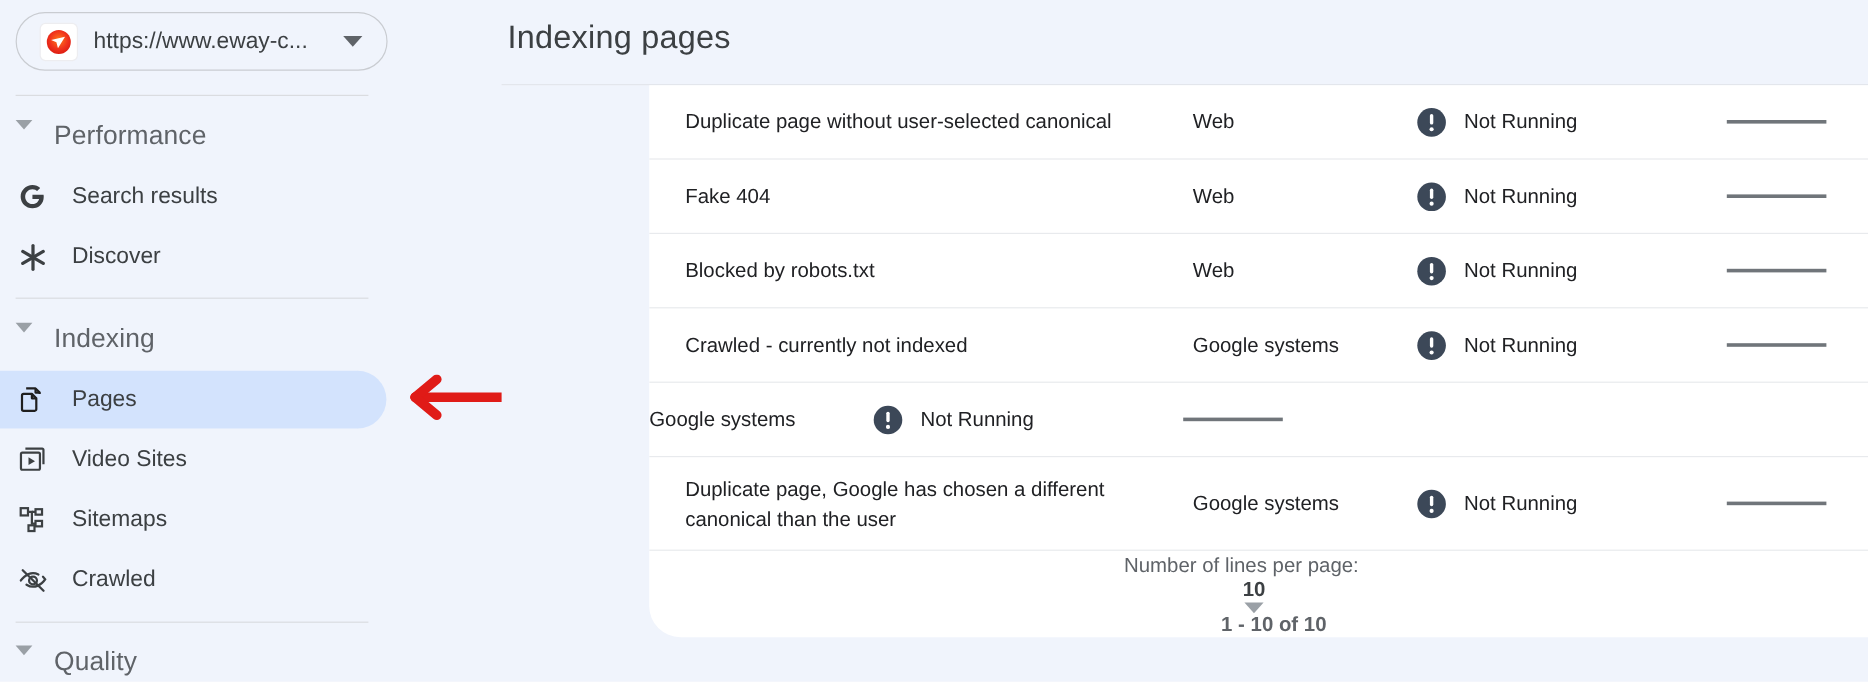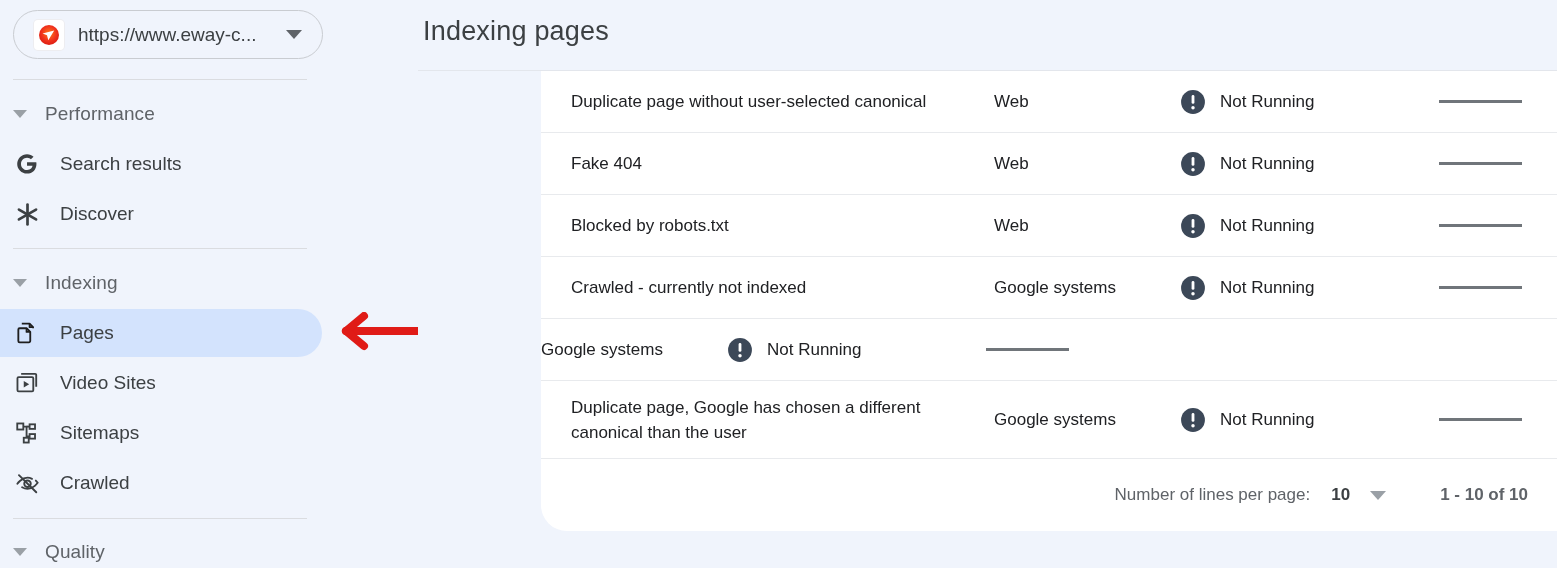--- a/index.html
+++ b/index.html
@@ -86,23 +86,23 @@
   }
   #divider-top   { top: 79px; }
   #divider-mid   { top: 248px; }
   #divider-bot   { top: 518px; }
 
   .section-header {
     position: absolute;
     left: 13px;
     height: 28px;
     display: flex;
-    align-items: center;
+    align-items: flex-start;
     color: #5f6368;
-    font-size: 19px;
+    font-size: 22px;
     letter-spacing: .1px;
   }
   .section-caret {
     width: 0;
     height: 0;
     margin-right: 18px;
     border-left: 7px solid transparent;
     border-right: 7px solid transparent;
     border-top: 8px solid #9aa0a6;
   }
@@ -246,20 +246,21 @@
   }
 
   #table-footer {
     display: flex;
     align-items: center;
     justify-content: flex-end;
     height: 72px;
     padding-right: 29px;
     font-size: 17px;
     color: #5f6368;
+    flex-direction: column;
   }
   #lines-per-page-label { color: #5f6368; }
   #lines-per-page-value {
     margin-left: 21px;
     color: #3c4043;
     font-weight: bold;
   }
   #lines-per-page-caret {
     margin-left: 20px;
     width: 0;

